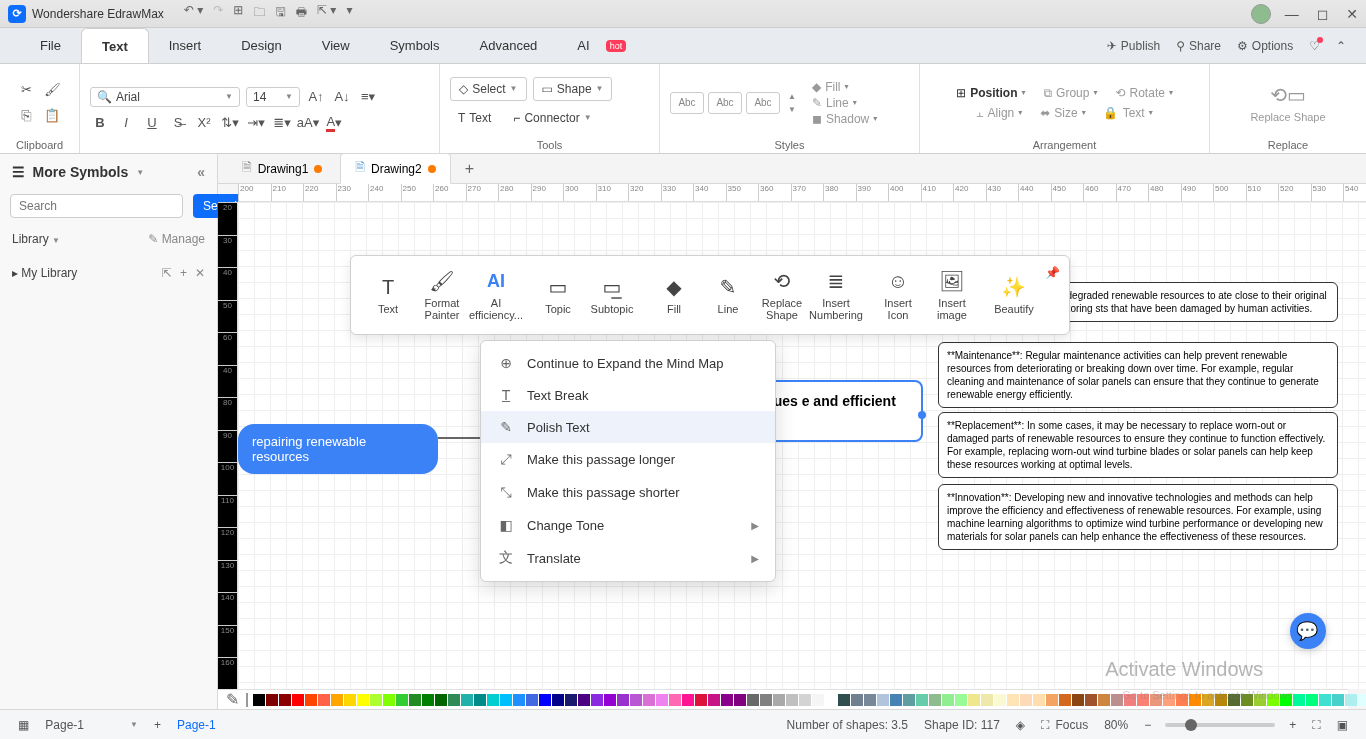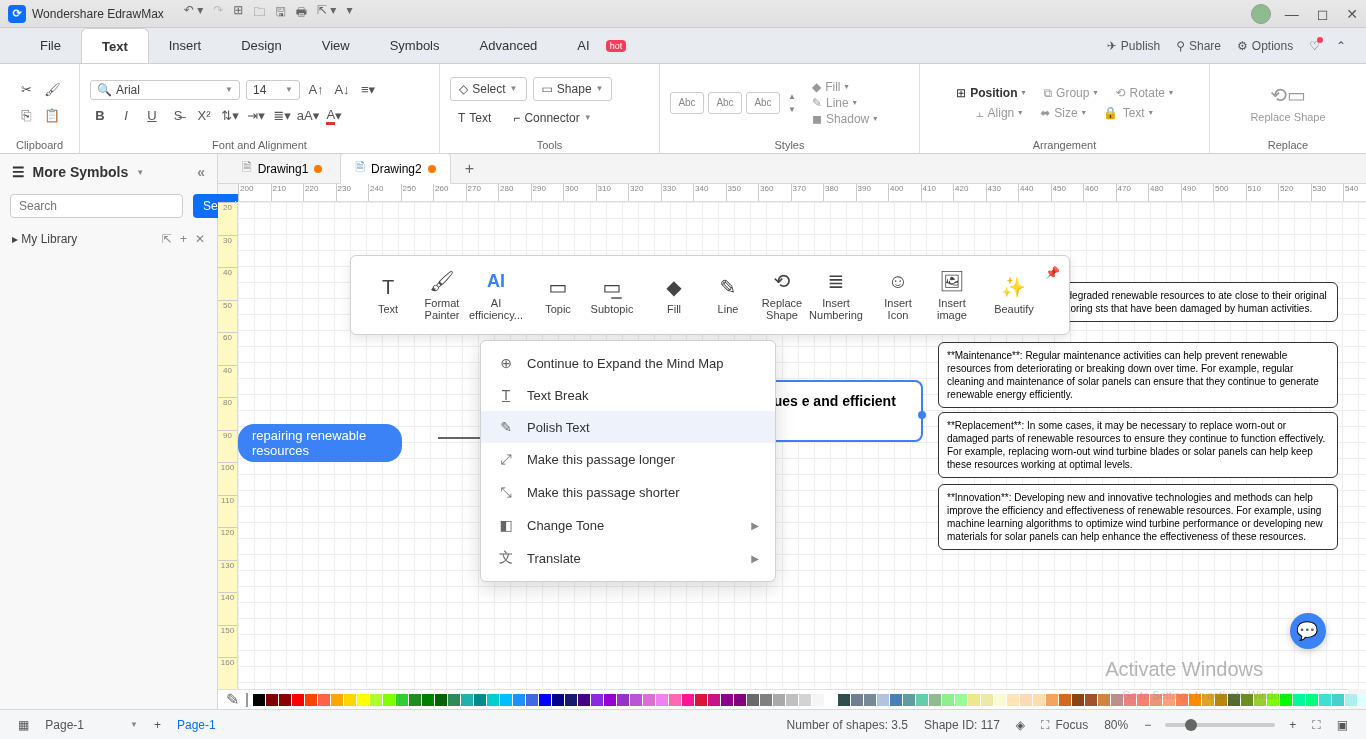--- a/index.html
+++ b/index.html
@@ -54,26 +54,26 @@
 .doctab { display:flex; align-items:center; gap:6px; padding:4px 14px; border-radius:4px 4px 0 0;}
 .doctab .dot { width:8px; height:8px; border-radius:50%; background:#ff7b00;}
 .doctab.active { background:#fff; border:1px solid #d8d8d8; border-bottom:1px solid #fff;}
 .doctab .docfav { color:#5b9bd5;}
 .doctab .docfavg { color:#888;}
 .doctabs .plus { padding:4px 10px; color:#666; font-size:16px;}
 
 
 .ruler-h { position:absolute; top:184px; left:238px; right:0; height:18px; background:#fff; border-bottom:1px solid #ddd; display:flex; font-size:8px; color:#888; overflow:hidden;}
 .ruler-tick { width:32.5px; border-left:1px solid #ccc; text-align:left; padding-left:1px; flex-shrink:0;}
-.ruler-v { position:absolute; top:202px; left:218px; width:20px; bottom:50px; background:#fef9c3; border-right:1px solid #ddd; display:flex; flex-direction:column; font-size:8px; color:#888;}
+.ruler-v { position:absolute; top:202px; left:218px; width:20px; bottom:50px; background:#000000; border-right:1px solid #ddd; display:flex; flex-direction:column; font-size:8px; color:#888;}
 .ruler-vtick { height:32.5px; border-top:1px solid #ccc; text-align:center; flex-shrink:0;}
 
 
 .canvas { position:absolute; top:202px; left:238px; right:0; bottom:50px; background:#fff; background-image: linear-gradient(#eee 1px, transparent 1px), linear-gradient(90deg, #eee 1px, transparent 1px); background-size: 16px 16px; overflow:hidden;}
-.node-root { position:absolute; left:0px; top:222px; width:164px; background:#3b82f6; color:#fff; border-radius:16px; padding:4px 14px; font-size:13px;}
+.node-root { position:absolute; left:0px; top:222px; width:200px; background:#3b82f6; color:#fff; border-radius:16px; padding:10px 14px; font-size:13px;}
 .node-main { position:absolute; left:305px; top:178px; width:380px; border:2px solid #3b82f6; border-radius:8px; padding:10px 14px; background:#fff; font-size:14px; font-weight:600; line-height:1.35;}
 .node-main .handle{ position:absolute; width:8px; height:8px; background:#3b82f6; border-radius:50%;}
 .node-sub { position:absolute; width:400px; border:1px solid #333; border-radius:6px; padding:6px 8px; background:#fff; font-size:10px; line-height:1.3;}
 .connector { position:absolute; height:2px; background:#666;}
 
 
 .floatbar { position:absolute; left:350px; top:255px; width:720px; height:80px; background:#fff; border:1px solid #d0d0d0; border-radius:6px; box-shadow:0 4px 12px rgba(0,0,0,0.1); display:flex; align-items:center; padding:6px 10px; z-index:50;}
 .fb-item { display:flex; flex-direction:column; align-items:center; justify-content:center; padding:4px 10px; font-size:11px; color:#444; gap:4px; min-width:54px; text-align:center;}
 .fb-item .fi-icon { font-size:20px; height:24px; display:flex; align-items:center; justify-content:center;}
 .fb-sep { width:1px; height:50px; background:#e0e0e0; margin:0 4px;}
@@ -191,21 +191,20 @@
           </span>
         <span class="icn">S̶</span>
         <span class="icn">X²</span>
         <span class="icn">⇅▾</span>
         <span class="icn">⇥▾</span>
         <span class="icn">≣▾</span>
         <span class="icn">aA▾</span>
         <span class="icn"><span style="border-bottom:3px solid #d33">A</span>▾</span>
       </div>
     </div>
-    <div class="label">Font and Alignment</div>
   </div>
   <div class="ribbon-group" style="width:220px">
     <div class="controls rg-col" style="gap:6px; align-items:flex-start;">
       <div class="rg-row">
         <div class="small-btn">◇ <span>Select</span> <span class="caret">▼</span></div>
         <div class="small-btn">▭ <span>Shape</span> <span class="caret">▼</span></div>
       </div>
       <div class="rg-row">
         <div class="small-btn" style="border:none">T <span>Text</span></div>
         <div class="small-btn" style="border:none">⌐ <span>Connector</span> <span class="caret">▼</span></div>
@@ -261,20 +260,26 @@
 <div class="leftpanel">
   <div class="hdr">
     <span>☰</span>
     <span>More Symbols</span>
       <span class="caret">▼</span>
     <span class="chev">«</span>
   </div>
   <div class="lp-search">
     <input placeholder="Search" style="">
     <button>Search</button>
+  </div>
+  <div class="lp-row">
+    <span><span>Library</span> <span class="caret">▼</span></span>
+    <span class="right">
+        <span>✎ <span>Manage</span></span>
+      </span>
   </div>
   <div class="lp-row">
     <span>▸ <span>My Library</span></span>
     <span class="right">
       <span>⇱</span>
       <span>+</span>
       <span>✕</span>
     </span>
   </div>
 </div>

